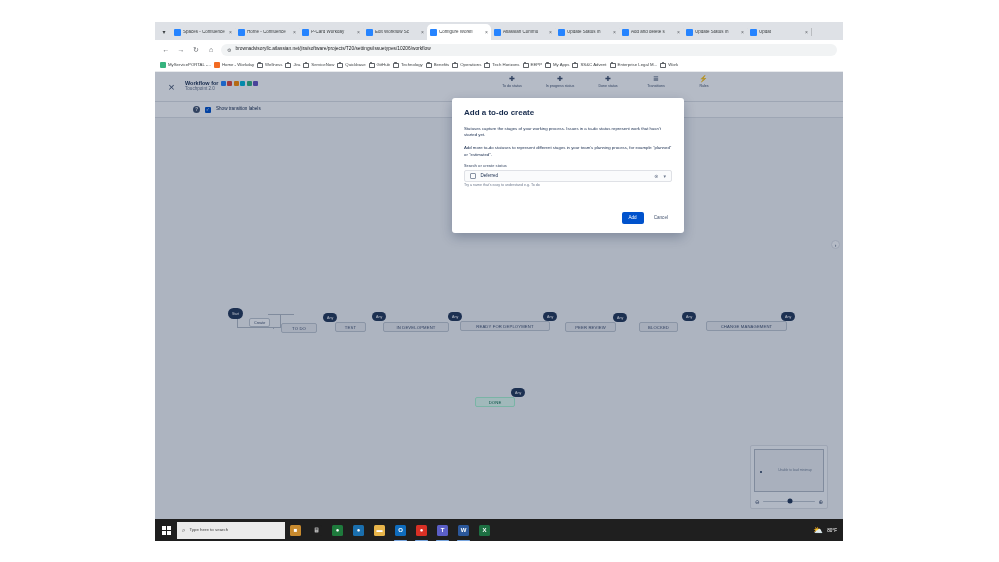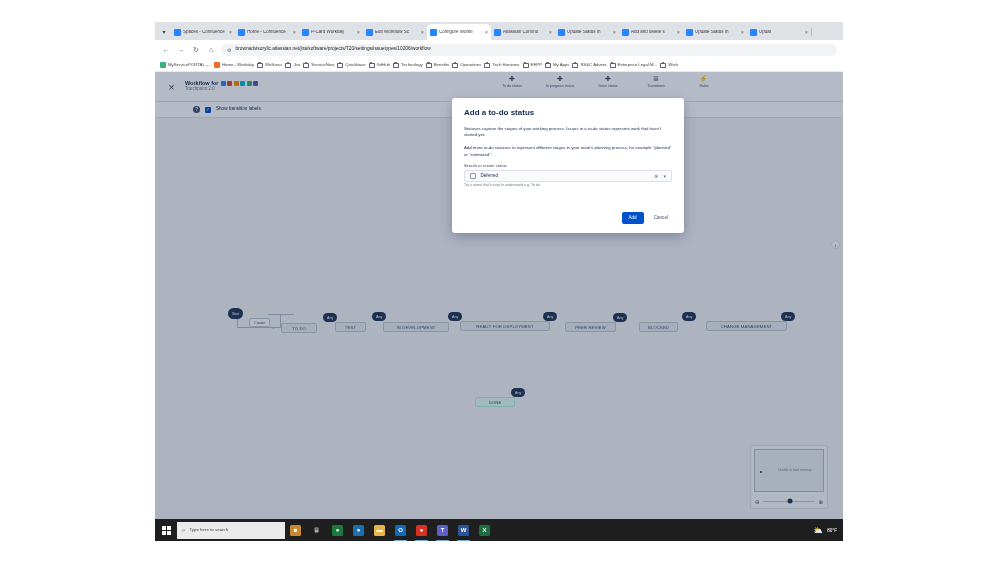--- a/index.html
+++ b/index.html
@@ -536,21 +536,21 @@
             <span class="zicon">⊕</span>
           </div>
         </div>
       </div>
     </div>
   </div>
 
   <div class="scrim"></div>
 
   <div class="modal">
-    <h1>Add a to-do status</h1>
+    <h1>Add a to-do create</h1>
     <p>Statuses capture the stages of your working process. Issues in a to-do status represent work that hasn't started yet.</p>
     <p>Add more to-do statuses to represent different stages in your team's planning process, for example "planned" or "estimated".</p>
 
     <div class="field-label">Search or create status</div>
     <div class="field-box">
       <span class="field-cb"></span>
       <span class="field-val" title="Search or create status">Deferred</span>
       <span class="field-clear">⊗</span>
       <span class="field-chev">▾</span>
     </div>

